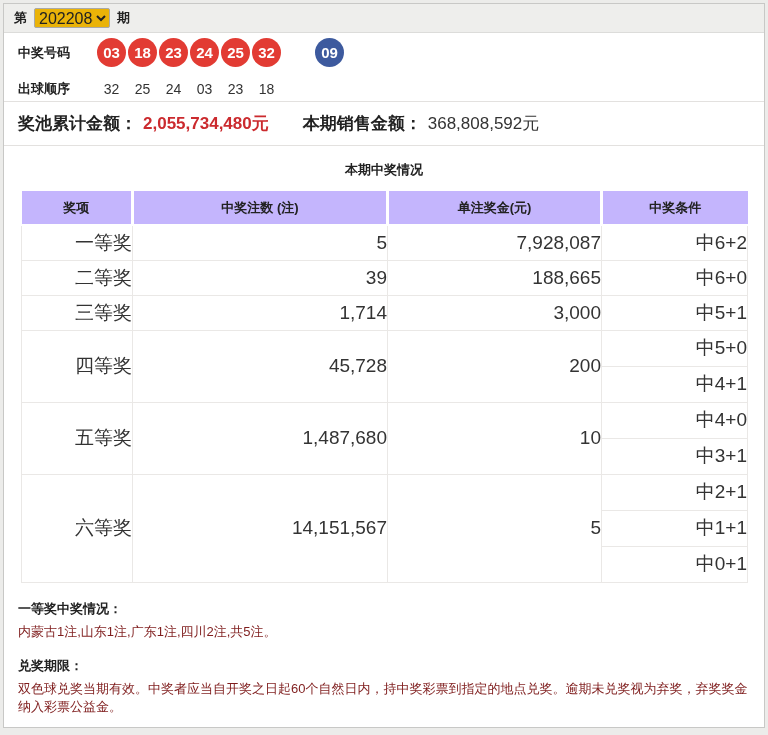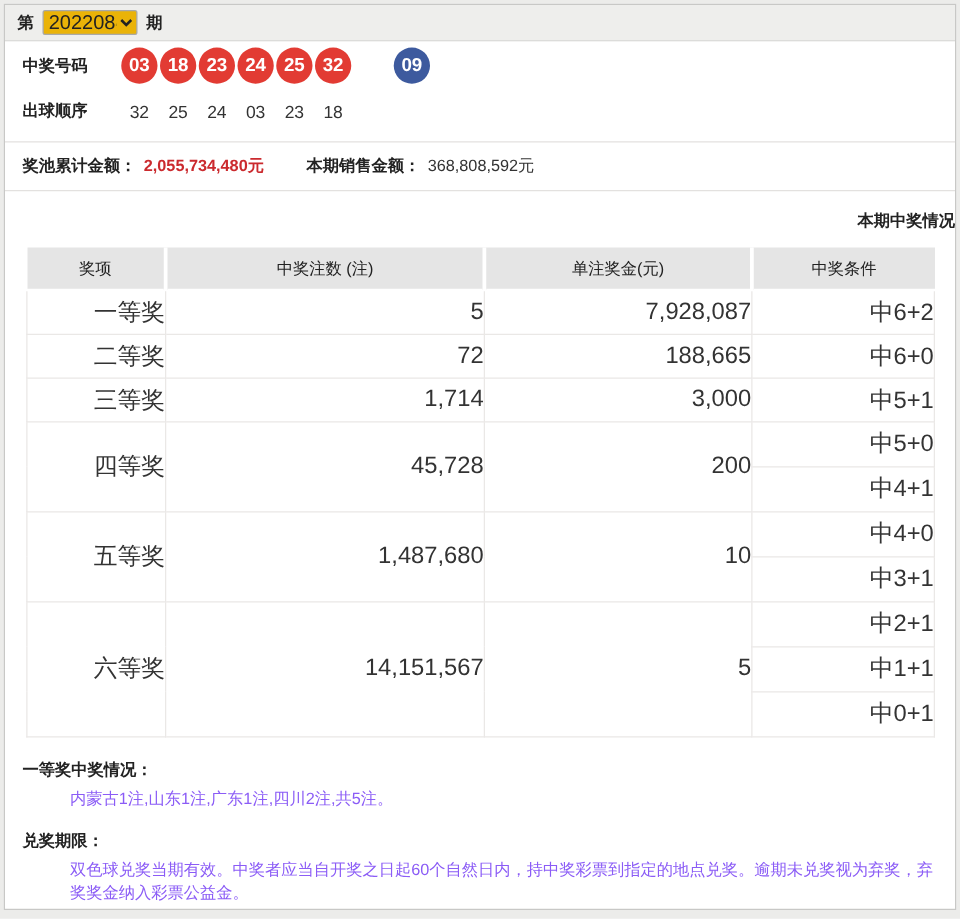--- a/index.html
+++ b/index.html
@@ -51,62 +51,62 @@
     display: flex; align-items: center; justify-content: center;
     color: #fff; font-weight: bold; font-size: 15px;
   }
   .ball-red { background: #e23b33; }
   .ball-blue { background: #3d5a9e; margin-left: 34px; }
   .order-row { margin-top: 13px; height: 18px; }
   .order-group { display: flex; gap: 2px; }
   .order-num { width: 29px; text-align: center; font-size: 14px; color: #333; }
   
   .pool-row {
-    margin-top: 15px;
+    margin-top: 3px;
     border-top: 1px solid #e3e1df;
     border-bottom: 1px solid #e3e1df;
     padding: 10px 14px;
     display: flex; align-items: center;
-    font-size: 13px;
+    font-size: 17px;
   }
   .pool-label, .sales-label { font-weight: bold; color: #222; }
   .pool-value { color: #cb2a2e; font-weight: bold; margin-left: 6px; }
   .sales-label { margin-left: 34px; text-align: center; }
   .sales-value { margin-left: 6px; color: #333; }
   
   .table-title {
-    text-align: right; font-weight: bold; font-size: 13px; color: #222;
+    text-align: center; font-weight: bold; font-size: 13px; color: #222;
     padding: 15px 0 12px;
   }
   table.prize-table {
     border-collapse: collapse;
     margin: 0 17px;
     width: 726px;
     table-layout: fixed;
   }
   .prize-table th {
-    background: #e5e5e5;
-    font-size: 13px; font-weight: normal; color: #222;
+    background: #c4b5fd;
+    font-size: 13px; font-weight: bold; color: #222;
     height: 34px;
     border-left: 3px solid #fff; border-right: 3px solid #fff;
     border-bottom: 2px solid #fff;
   }
   .prize-table th:first-child { border-left: none; }
   .prize-table th:last-child { border-right: none; }
   .prize-table td {
     border: 1px solid #eae8e6;
     text-align: right;
     font-size: 19px; color: #333;
     height: 35px;
   }
   .prize-table tr.sub td { height: 36px; }
   
   .footer-notes { padding: 17px 14px 0; font-size: 13px; line-height: 1.35; }
   .note-title { font-weight: bold; color: #222; }
-  .note-text { margin-top: 6px; color: #8b5cf6; margin-left: 38px; }
+  .note-text { margin-top: 6px; color: #7f1d1d; }
   .note-block + .note-block { margin-top: 16px; }
 </style>
 </head>
 <body>
 
 <div class="viewport">
   <div class="page">
 
     <div class="topbar">
       <div class="topbar-left">
@@ -169,21 +169,21 @@
       </thead>
       <tbody>
         <tr>
           <td>一等奖</td>
           <td>5</td>
           <td>7,928,087</td>
           <td>中6+2</td>
         </tr>
         <tr>
           <td>二等奖</td>
-          <td>72</td>
+          <td>39</td>
           <td>188,665</td>
           <td>中6+0</td>
         </tr>
         <tr>
           <td>三等奖</td>
           <td>1,714</td>
           <td>3,000</td>
           <td>中5+1</td>
         </tr>
         <tr class="sub">

